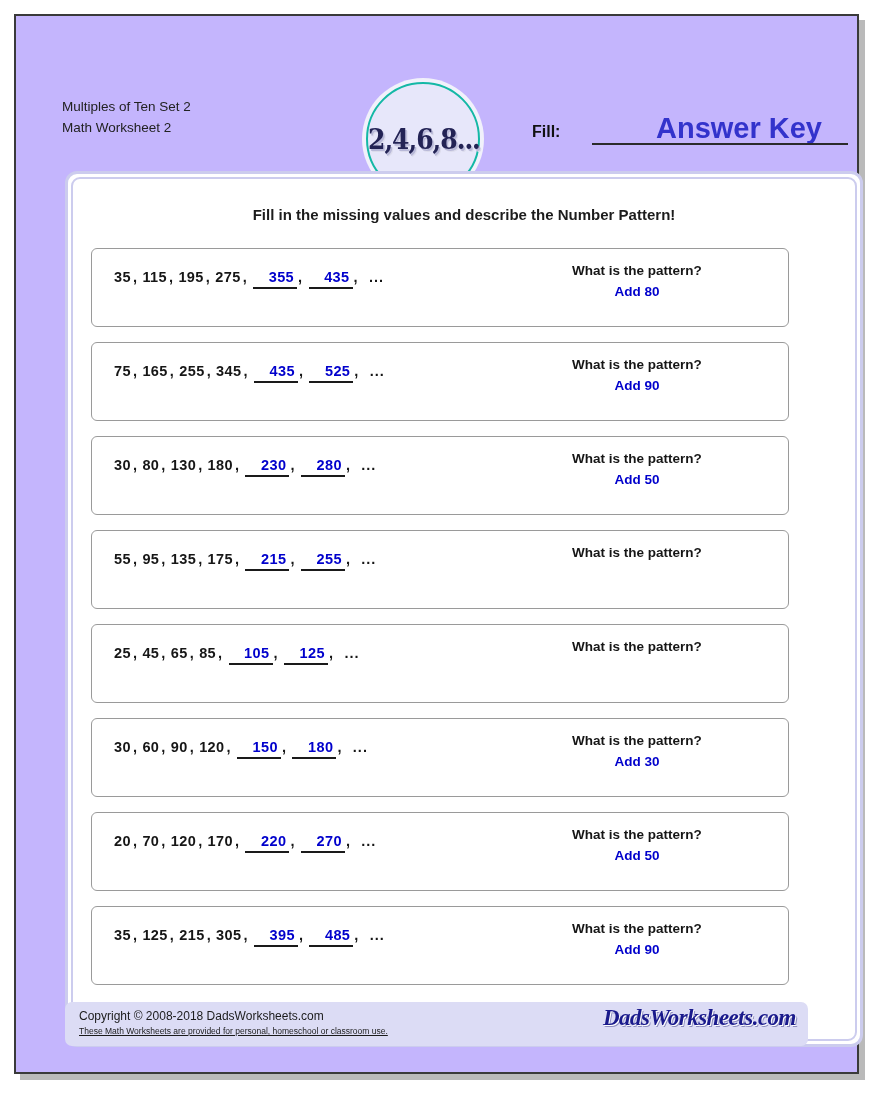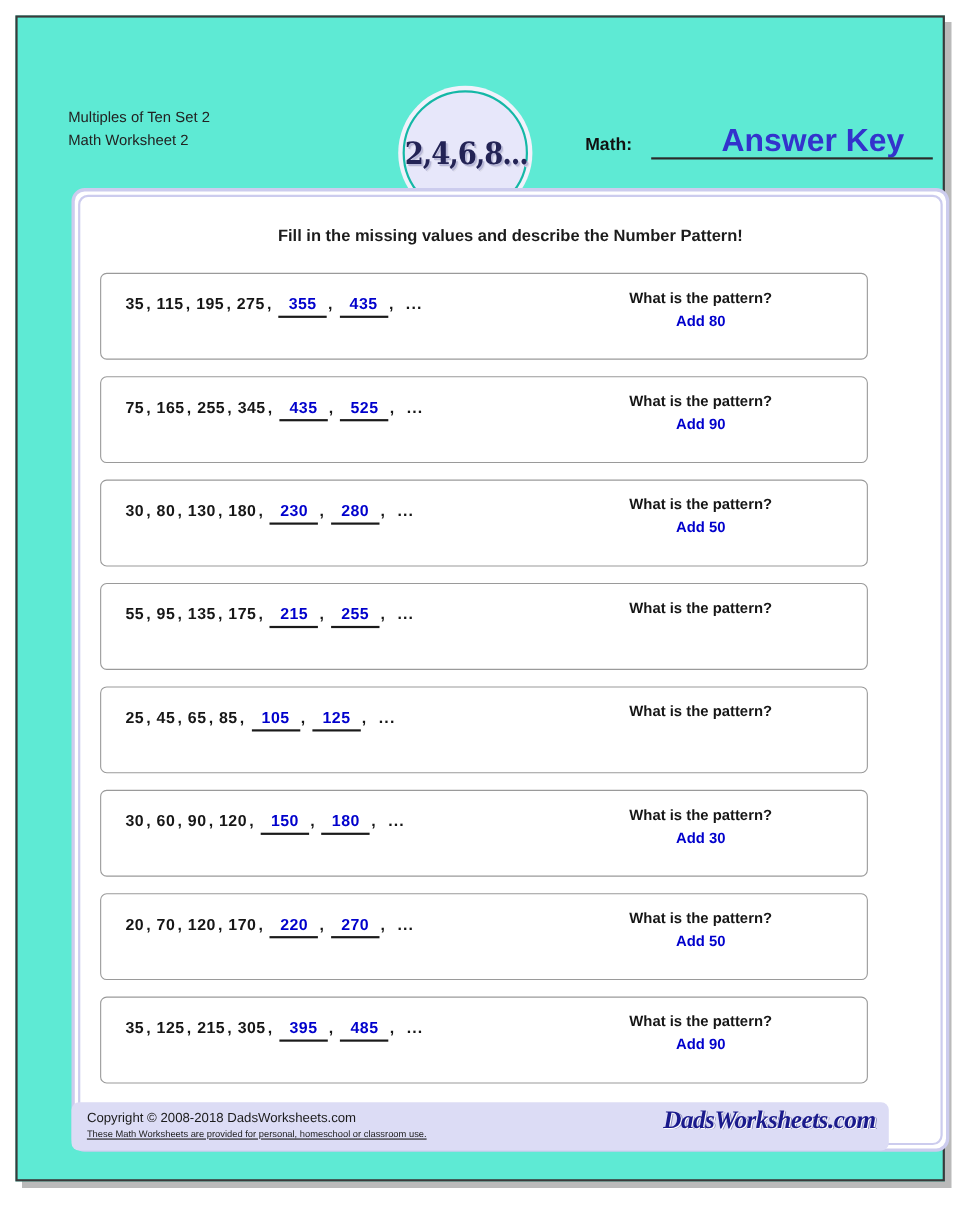--- a/index.html
+++ b/index.html
@@ -15,21 +15,21 @@
     overflow: hidden;
   }
 
   
   #sheet {
     position: absolute;
     left: 14px;
     top: 14px;
     width: 845px;
     height: 1060px;
-    background: #5eead4;
+    background: #c4b5fd;
     border: 2px solid #3a3a3a;
     box-sizing: border-box;
     box-shadow: 6px 6px 0 0 rgba(130,130,130,0.55);
   }
 
   
   #header {
     position: absolute;
     left: 0; top: 0;
     width: 841px;
@@ -166,21 +166,21 @@
     font-weight: bold;
     color: #161616;
     white-space: nowrap;
     letter-spacing: 0.4px;
   }
   .seq .term { margin-right: 2px; }
   .seq .comma { margin-right: 5px; }
   .blank {
     display: inline-block;
     min-width: 38px;
-    text-align: center;
+    text-align: right;
     color: #0000cc;
     border-bottom: 2px solid #1a1a1a;
     padding: 0 3px 2px 3px;
     margin: 0 1px;
   }
   .ellipsis {
     margin-left: 6px;
     letter-spacing: 1px;
   }
   .pattern-block {
@@ -253,21 +253,21 @@
     <div id="title-block">
       <div class="line">Multiples of Ten Set 2</div>
       <div class="line">Math Worksheet 2</div>
     </div>
 
     <div id="logo-circle">
       <span id="logo-text">2,4,6,8...</span>
     </div>
 
     <div id="name-row">
-      <span id="name-label">Math:</span>
+      <span id="name-label">Fill:</span>
       <span id="answer-key">Answer Key</span>
       <div id="name-rule"></div>
     </div>
 
   </div>
 
   <div id="panel-outer">
     <div id="panel-inner">
 
       <div id="instructions">Fill in the missing values and describe the Number Pattern!</div>

